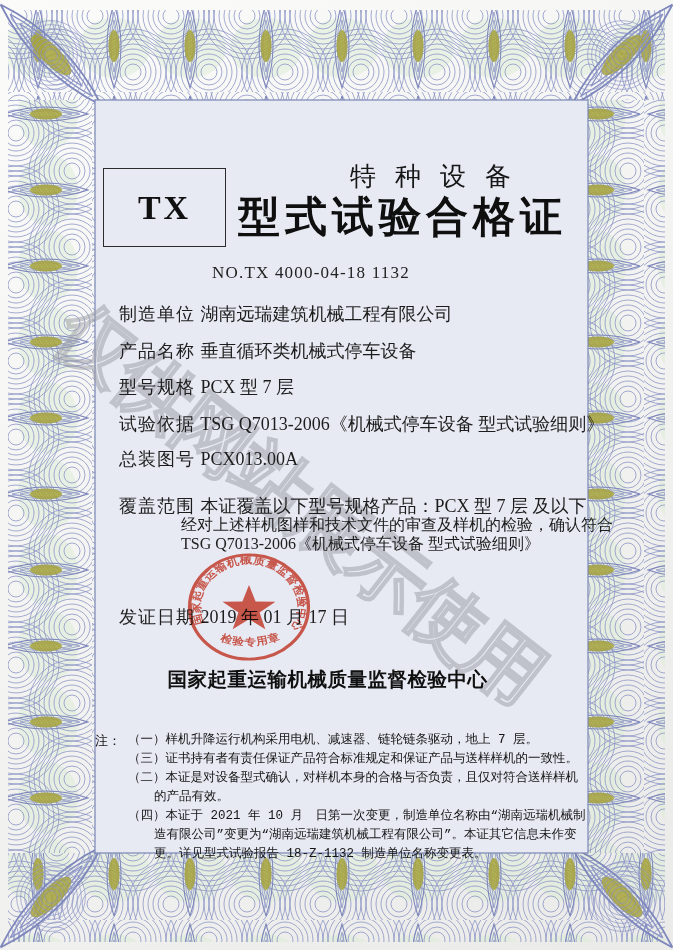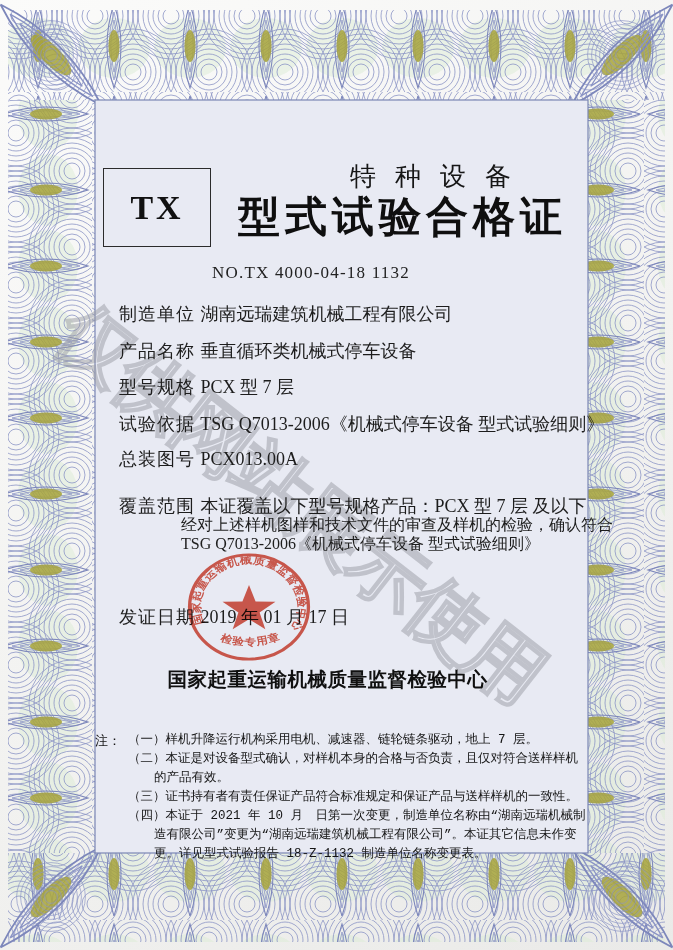--- a/index.html
+++ b/index.html
@@ -23,21 +23,21 @@
     font-size:76px; font-weight:700; letter-spacing:-2px;
     transform:rotate(38deg); transform-origin:0 0;
     color:transparent; -webkit-text-stroke:2px var(--watermarkGray,#9a9ca4);
     opacity:.5; pointer-events:none;
   }
 
   .content { position:absolute; inset:0; z-index:3; color:var(--textDark,#1d1d1d); }
   .content > div { position:absolute; }
 
   .tx-badge {
-    left:103px; top:168px; width:108px; height:79px; box-sizing:border-box;
+    left:103px; top:168px; width:123px; height:79px; box-sizing:border-box;
     border:1.5px solid #2b2b2b; display:flex; align-items:center; justify-content:center;
     font-size:34px; font-weight:700; letter-spacing:3px; color:#111;
   }
   .title-top  { left:212px; top:159px; width:437px; text-align:center;
                 font-size:26px; letter-spacing:19px; padding-left:19px; box-sizing:border-box; color:#161616; }
   .title-main { left:212px; top:189px; width:376px; text-align:center;
                 font-size:42px; font-weight:700; letter-spacing:5px; padding-left:5px; box-sizing:border-box; color:#0f0f0f; }
   .cert-no    { left:212px; top:263px; width:376px; 
                 font-size:17px; letter-spacing:1.2px; color:#222; }
 
@@ -165,22 +165,22 @@
       <span class="flabel">发证日期</span>
       <span class="fvalue">2019 年 01 月 17 日</span>
     </div>
 
     <div class="authority">国家起重运输机械质量监督检验中心</div>
 
     <div class="notes">
       <span class="notes-label">注：</span>
       <div class="note-items">
         <div class="note-item">（一）样机升降运行机构采用电机、减速器、链轮链条驱动，地上 7 层。</div>
+        <div class="note-item">（三）证书持有者有责任保证产品符合标准规定和保证产品与送样样机的一致性。</div>
         <div class="note-item">（二）本证是对设备型式确认，对样机本身的合格与否负责，且仅对符合送样样机的产品有效。</div>
-        <div class="note-item">（三）证书持有者有责任保证产品符合标准规定和保证产品与送样样机的一致性。</div>
         <div class="note-item">（四）本证于 2021 年 10 月　日第一次变更，制造单位名称由“湖南远瑞机械制造有限公司”变更为“湖南远瑞建筑机械工程有限公司”。本证其它信息未作变更。详见型式试验报告 18-Z-1132 制造单位名称变更表。</div>
       </div>
     </div>
   </div>
 
   <svg class="seal" width="130" height="114" viewBox="0 0 140 140" preserveAspectRatio="none">
     <defs>
       <path id="sealArc" d="M 22,92 A 53,53 0 1 1 118,92"></path>
       <path id="sealBottomArc" d="M 36,110 Q 70,124 104,110"></path>
     </defs>

